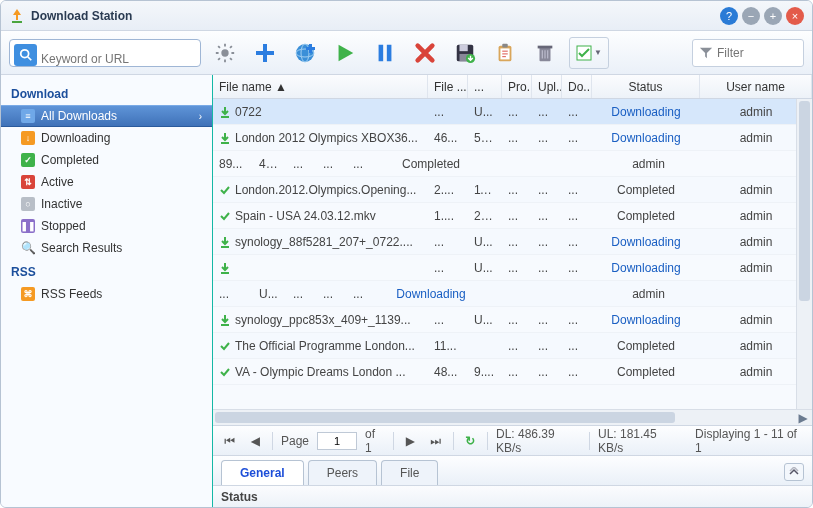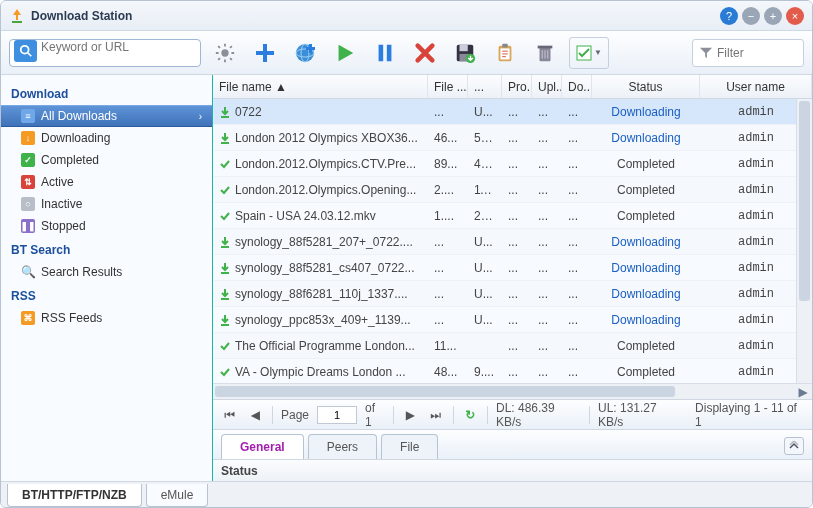--- a/index.html
+++ b/index.html
@@ -8,21 +8,21 @@
   .titlebar { height: 30px; background: linear-gradient(#f4f7fb,#e8eef6); display: flex; align-items: center; padding: 0 8px; border-bottom: 1px solid #cfd7e3; }
   .titlebar .app-icon { width:16px; height:16px; margin-right:6px; }
   .titlebar .title { font-weight: bold; color: #2a3b52; flex:1; }
   .win-btns { display:flex; gap:4px; }
   .win-btn { width:18px; height:18px; border-radius:50%; display:flex; align-items:center; justify-content:center; font-size:11px; color:#fff; cursor:pointer; }
   .wb-help { background:#2a7bd6; }
   .wb-min { background:#9aa6b5; }
   .wb-max { background:#9aa6b5; }
   .wb-close { background:#e35b4a; }
   .toolbar { height:44px; background:linear-gradient(#fdfeff,#eaf0f8); border-bottom:1px solid #cfd7e3; display:flex; align-items:center; padding:0 8px; gap:8px; }
-  .search-wrap { width:192px; height:28px; border:1px solid #9fb6d5; border-radius:4px; background:#fff; display:flex; align-items:flex-start; padding:0 4px; }
+  .search-wrap { width:192px; height:28px; border:1px solid #9fb6d5; border-radius:4px; background:#fff; display:flex; align-items:flex-end; padding:0 4px; }
   .search-icon-box { width:24px; height:22px; background:#3f8fe0; border-radius:3px; display:flex; align-items:center; justify-content:center; margin-right:4px; }
   .search-input { border:none; outline:none; font-size:12px; flex:1; color:#888; }
   .tbtn { width:32px; height:32px; display:flex; align-items:center; justify-content:center; cursor:pointer; border-radius:3px; }
   .filter-wrap { display:flex; align-items:center; gap:4px; height:28px; border:1px solid #c5d0df; border-radius:3px; padding:0 6px; background:#fff; margin-left:auto; }
   .filter-input { border:none; outline:none; font-size:12px; color:#888; width:80px; }
   .body { flex:1; display:flex; min-height:0; }
   .sidebar { width:212px; background:#f8fbff; border-right:1px solid #14b8a6; padding:6px 0; overflow:auto; }
   .side-head { color:#1c4f9c; font-weight:bold; padding:6px 10px 4px; font-size:12px; }
   .side-item { display:flex; align-items:center; gap:6px; padding:4px 10px 4px 20px; cursor:pointer; color:#333; height:22px;}
   .side-item.selected { background:linear-gradient(#5f94d8,#3f72b8); color:#fff; border-top:1px solid #7aaae6; border-bottom:1px solid #2a5a9c; }
@@ -34,30 +34,30 @@
   .col-name{width:215px;} .col-fs{width:40px;} .col-dl{width:34px;} .col-pr{width:30px;} .col-ul{width:30px;} .col-do{width:30px;} .col-st{width:108px; justify-content:center;} .col-un{flex:1; justify-content:center;}
   .grid-body { flex:1; overflow:auto; position:relative; }
   .scrollbar-v { position:absolute; right:0; top:0; bottom:0; width:16px; background:#edf1f6; border-left:1px solid #d8dee7;}
   .scrollbar-v .thumb { position:absolute; left:2px; right:2px; top:2px; height:200px; background:#cbd5e2; border-radius:3px;}
   .row { display:flex; height:26px; align-items:center; border-bottom:1px solid #eef2f7; }
   .row:nth-child(even){ background:#f5f9fe; }
   .row.sel { background:#d6e7fb; }
   .cell { padding:0 6px; overflow:hidden; white-space:nowrap; text-overflow:ellipsis; font-size:12px; color:#444;}
   .cell.name{width:215px; display:flex; align-items:center; gap:4px;} 
   .cell.fs{width:40px;} .cell.dl{width:34px;} .cell.pr{width:30px;} .cell.ul{width:30px;} .cell.do{width:30px;}
-  .cell.st{width:108px; text-align:center;} .cell.un{flex:1; text-align:center;font-family:Liberation Mono, monospace;}
+  .cell.st{width:108px; text-align:center;} .cell.un{flex:1; text-align:center;}
   .st-link{ color:#1a5fc3; }
   .row-icon { width:12px; height:12px; display:inline-block; }
   .pager { height:30px; border-top:1px solid #cfd7e3; background:linear-gradient(#fdfeff,#eaf0f8); display:flex; align-items:center; padding:0 8px; gap:8px; color:#555; }
   .pbtn { width:18px; height:18px; display:flex; align-items:center; justify-content:center; cursor:pointer; color:#555; }
   .page-input { width:40px; height:18px; text-align:center; border:1px solid #bfc9d6; font-size:11px;}
   .sep { width:1px; height:18px; background:#cfd7e3; }
   .tabs { height:30px; background:linear-gradient(#fdfeff,#eaf0f8); border-top:1px solid #cfd7e3; display:flex; align-items:flex-end; padding:0 8px; gap:4px;}
   .tab { padding:5px 18px; border:1px solid #b6c3d3; border-bottom:none; border-radius:4px 4px 0 0; background:#eef3fa; color:#555; cursor:pointer; font-size:12px;}
-  .tab.active { background:#fff; color:#a21caf; font-weight:bold; }
+  .tab.active { background:#fff; color:#1d4ed8; font-weight:bold; }
   .detail-head { height:22px; background:linear-gradient(#fbfcfe,#edf2f8); border-top:1px solid #cfd7e3; display:flex; align-items:center; padding:0 8px; font-weight:bold; color:#444;}
   .bottom-tabs { height:26px; background:#eef2f7; border-top:1px solid #cfd7e3; display:flex; align-items:flex-end; padding:0 6px; gap:0;}
   .btab { padding:4px 14px; border:1px solid #b6c3d3; border-top:none; border-radius:0 0 4px 4px; background:#f8fbff; color:#555; margin-right:4px; cursor:pointer; font-size:12px;}
   .btab.active { background:#fff; font-weight:bold; color:#333;}
   .collapse-btn { margin-left:auto; width:20px; height:18px; border:1px solid #b6c3d3; border-radius:3px; display:flex; align-items:center; justify-content:center; cursor:pointer; background:#f3f7fc; margin-bottom:4px;}
   .scrollbar-h { height:16px; background:#edf1f6; border-top:1px solid #d8dee7; position:relative;}
   .scrollbar-h .thumb{ position:absolute; top:2px; bottom:2px; left:2px; width:460px; background:#cbd5e2; border-radius:3px;}
   .scrollbar-h .arrow-r{ position:absolute; right:2px; top:0; bottom:0; width:14px; display:flex; align-items:center; justify-content:center; color:#6b7b90;}
 </style>
 </head>
@@ -201,21 +201,20 @@
       </div>
       <div class="side-item">
         <span class="iconbox" style="background:#b8bec7;">○</span>
         <span>Inactive</span>
       </div>
       <div class="side-item">
         <span class="iconbox" style="background:#8b6fc9;">❚❚</span>
         <span>Stopped</span>
       </div>
 
-      <div class="side-head">BT Search</div>
       <div class="side-item">
         <span style="width:14px;">🔍</span>
         <span>Search Results</span>
       </div>
 
       <div class="side-head">RSS</div>
       <div class="side-item">
         <span class="iconbox" style="background:#f59a23;">⌘</span>
         <span>RSS Feeds</span>
       </div>
@@ -261,26 +260,20 @@
             </div>
             <div class="cell fs">46...</div>
             <div class="cell dl">55...</div>
             <div class="cell pr">...</div>
             <div class="cell ul">...</div>
             <div class="cell do">...</div>
             <div class="cell st st-link">Downloading</div>
             <div class="cell un">admin</div>
           </div>
           <div class="row">
-            <div class="cell name">
-              <span class="row-icon"><svg width="12" height="12" viewBox="0 0 12 12">
-                  <path d="M2 6 L5 9 L10 3" stroke="#3fb24a" stroke-width="2" fill="none"></path>
-                </svg></span>
-              <span>London.2012.Olympics.CTV.Pre...</span>
-            </div>
             <div class="cell fs">89...</div>
             <div class="cell dl">45...</div>
             <div class="cell pr">...</div>
             <div class="cell ul">...</div>
             <div class="cell do">...</div>
             <div class="cell st">Completed</div>
             <div class="cell un">admin</div>
           </div>
           <div class="row">
             <div class="cell name">
@@ -327,38 +320,30 @@
             <div class="cell do">...</div>
             <div class="cell st st-link">Downloading</div>
             <div class="cell un">admin</div>
           </div>
           <div class="row">
             <div class="cell name">
               <span class="row-icon"><svg width="12" height="12" viewBox="0 0 12 12">
                   <path d="M6 1 V8 M3 5 L6 8 L9 5" stroke="#3fb24a" stroke-width="2" fill="none"></path>
                   <line x1="2" y1="11" x2="10" y2="11" stroke="#3fb24a" stroke-width="2"></line>
                 </svg></span>
-              <span>synology_88f5281_cs407_0722...</span>
             </div>
             <div class="cell fs">...</div>
             <div class="cell dl">U...</div>
             <div class="cell pr">...</div>
             <div class="cell ul">...</div>
             <div class="cell do">...</div>
             <div class="cell st st-link">Downloading</div>
             <div class="cell un">admin</div>
           </div>
           <div class="row">
-            <div class="cell name">
-              <span class="row-icon"><svg width="12" height="12" viewBox="0 0 12 12">
-                  <path d="M6 1 V8 M3 5 L6 8 L9 5" stroke="#3fb24a" stroke-width="2" fill="none"></path>
-                  <line x1="2" y1="11" x2="10" y2="11" stroke="#3fb24a" stroke-width="2"></line>
-                </svg></span>
-              <span>synology_88f6281_110j_1337....</span>
-            </div>
             <div class="cell fs">...</div>
             <div class="cell dl">U...</div>
             <div class="cell pr">...</div>
             <div class="cell ul">...</div>
             <div class="cell do">...</div>
             <div class="cell st st-link">Downloading</div>
             <div class="cell un">admin</div>
           </div>
           <div class="row">
             <div class="cell name">
@@ -423,36 +408,32 @@
         <input class="page-input" value="1" style="">
         <span>of 1</span>
         <div class="sep"></div>
         <div class="pbtn">▶</div>
         <div class="pbtn">⏭</div>
         <div class="sep"></div>
         <div class="pbtn" style="color:#3fb24a;font-weight:bold;">↻</div>
         <div class="sep"></div>
         <span>DL: 486.39 KB/s</span>
         <div class="sep"></div>
-        <span>UL: 131.27 KB/s</span>
+        <span>UL: 181.45 KB/s</span>
         <span style="margin-left:4px;">Displaying 1 - 11 of 1</span>
       </div>
 
       <div class="tabs">
         <div class="tab active">General</div>
         <div class="tab">Peers</div>
         <div class="tab">File</div>
         <div class="collapse-btn">
             <svg width="10" height="10" viewBox="0 0 10 10">
               <path d="M1 7 L5 3 L9 7" stroke="#556" stroke-width="1.5" fill="none"></path>
               <path d="M1 4 L5 0 L9 4" stroke="#556" stroke-width="1.5" fill="none" opacity="0.4"></path>
             </svg>
           </div>
       </div>
       <div class="detail-head">Status</div>
     </div>
   </div>
 
-  <div class="bottom-tabs">
-    <div class="btab active">BT/HTTP/FTP/NZB</div>
-    <div class="btab">eMule</div>
-  </div>
 </div>
 
 </body></html>

